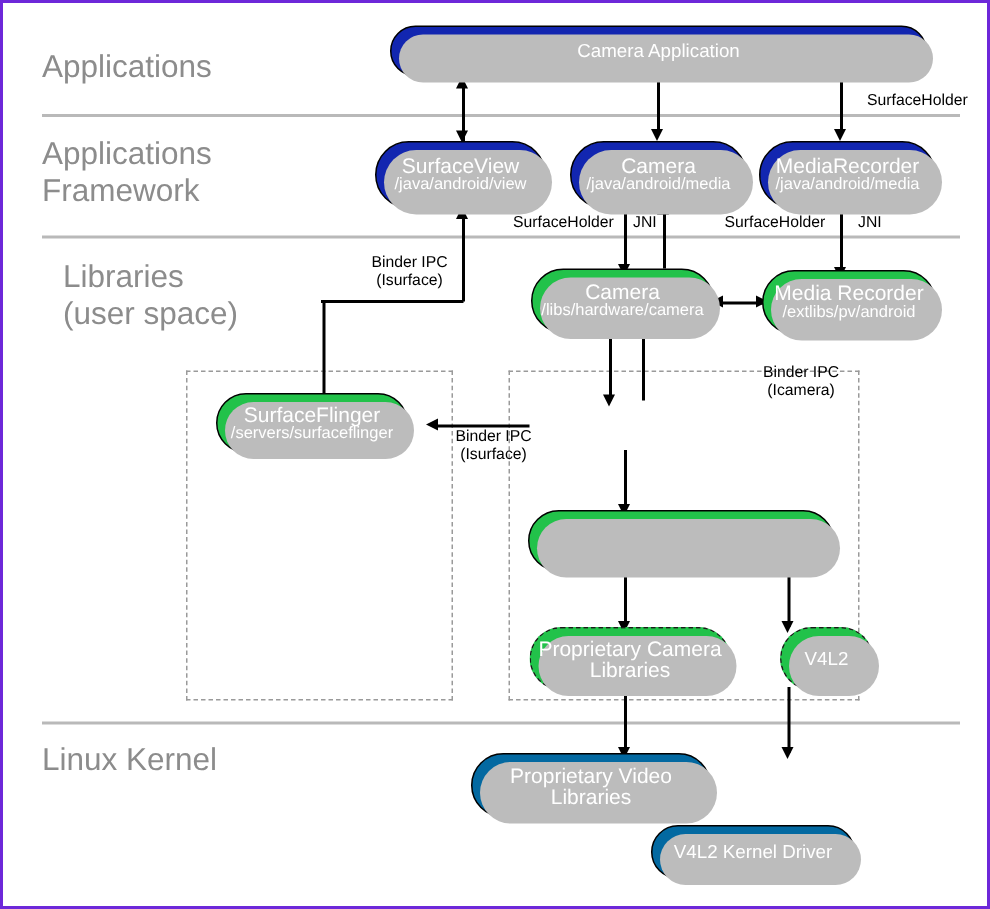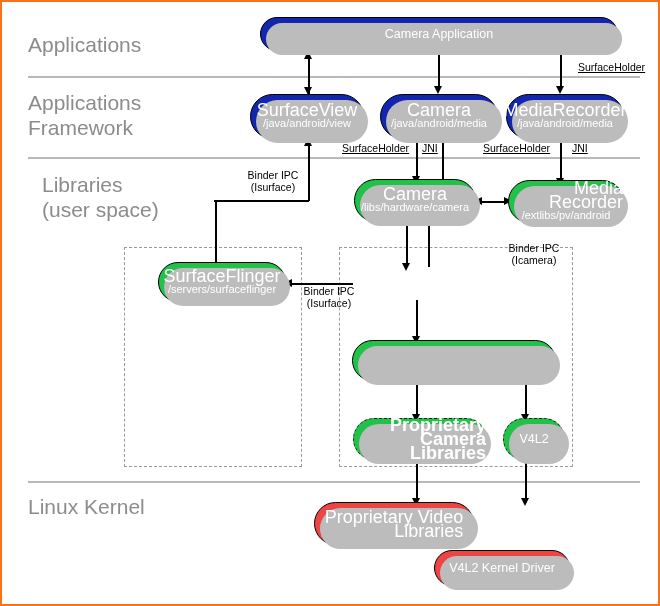--- a/index.html
+++ b/index.html
@@ -5,21 +5,21 @@
   html, body {
     margin: 0;
     padding: 0;
     background: #ffffff;
   }
   #stage {
     position: relative;
     width: 660px;
     height: 606px;
     background: #ffffff;
-    border: 2px solid #f97316;
+    border: 2px solid #6d28d9;
     box-sizing: border-box;
     overflow: hidden;
     font-family: "Liberation Sans", sans-serif;
   }
 
   
   .band-label {
     position: absolute;
     color: #8c8c8c;
     font-size: 21px;
@@ -39,48 +39,48 @@
   
   .node {
     position: absolute;
     box-sizing: border-box;
     border-radius: 40px;
     display: flex;
     flex-direction: column;
     align-items: center;
     justify-content: center;
     color: #ffffff;
-    text-align: right;
+    text-align: center;
     border: 1px solid #000000;
     z-index: 5;
   }
   .node::after {
     content: "";
     position: absolute;
     left: 5px;
     top: 5px;
     width: 100%;
     height: 100%;
     border-radius: 40px;
     background: #bcbcbc;
     z-index: -1;
   }
   .node .ttl {
-    font-size: 18px;
+    font-size: 14px;
     line-height: 14px;
   }
   .node .sub {
     font-size: 11px;
     line-height: 13px;
   }
   .node.one-line .ttl { font-size: 12.5px; }
 
   .blue  { background: #1226b0; }
   .green { background: #22c24a; border: 1px solid #000; }
-  .red   { background: #ef4444; }
+  .red   { background: #0369a1; }
 
   .green.dashed-edge { border: 1px dashed #1a1a1a; }
 
   
   .group-box {
     position: absolute;
     border: 1px dashed #9a9a9a;
     box-sizing: border-box;
     z-index: 1;
   }
@@ -128,21 +128,21 @@
   
   .edge-label {
     position: absolute;
     font-size: 10.5px;
     line-height: 12px;
     color: #000;
     white-space: pre-line;
     text-align: center;
     z-index: 4;
   }
-  .edge-label.left  { text-align: left; text-decoration: underline; }
+  .edge-label.left  { text-align: left; }
 </style>
 </head>
 <body>
 
 <div id="stage">
 
   <div class="divider" style="top:74px;"></div>
   <div class="divider" style="top:155px;"></div>
   <div class="divider" style="top:479px;"></div>
 
@@ -251,35 +251,35 @@
   <div class="node green" style="left:352px; top:177px; width:122px; height:43px;">
     <span class="ttl">Camera</span>
     <span class="sub">/libs/hardware/camera</span>
   </div>
 
   <div class="node green" style="left:506px; top:178px; width:116px; height:43px;">
     <span class="ttl">Media Recorder</span>
     <span class="sub">/extlibs/pv/android</span>
   </div>
 
-  <div class="node green" style="left:156px; top:260px; width:128px; height:40px;">
+  <div class="node green" style="left:142px; top:260px; width:128px; height:40px;">
     <span class="ttl">SurfaceFlinger</span>
     <span class="sub">/servers/surfaceflinger</span>
   </div>
 
 
   <div class="node green" style="left:350px; top:338px; width:204px; height:41px;">
   </div>
 
   <div class="node green dashed-edge" style="left:351px; top:416px; width:134px; height:42px; white-space:pre-line;">
-    <span class="ttl" style="white-space:pre-line;font-weight:bold;">Proprietary Camera
+    <span class="ttl" style="white-space:pre-line;">Proprietary Camera
 Libraries</span>
   </div>
 
-  <div class="node green dashed-edge one-line" style="left:501px; top:416px; width:62px; height:42px;">
+  <div class="node green dashed-edge one-line" style="left:518px; top:416px; width:62px; height:42px;">
     <span class="ttl">V4L2</span>
   </div>
 
   <div class="node red" style="left:312px; top:500px; width:160px; height:43px; white-space:pre-line;">
     <span class="ttl" style="white-space:pre-line;">Proprietary Video
 Libraries</span>
   </div>
 
 
   <div class="node red one-line" style="left:432px; top:548px; width:136px; height:36px;">

